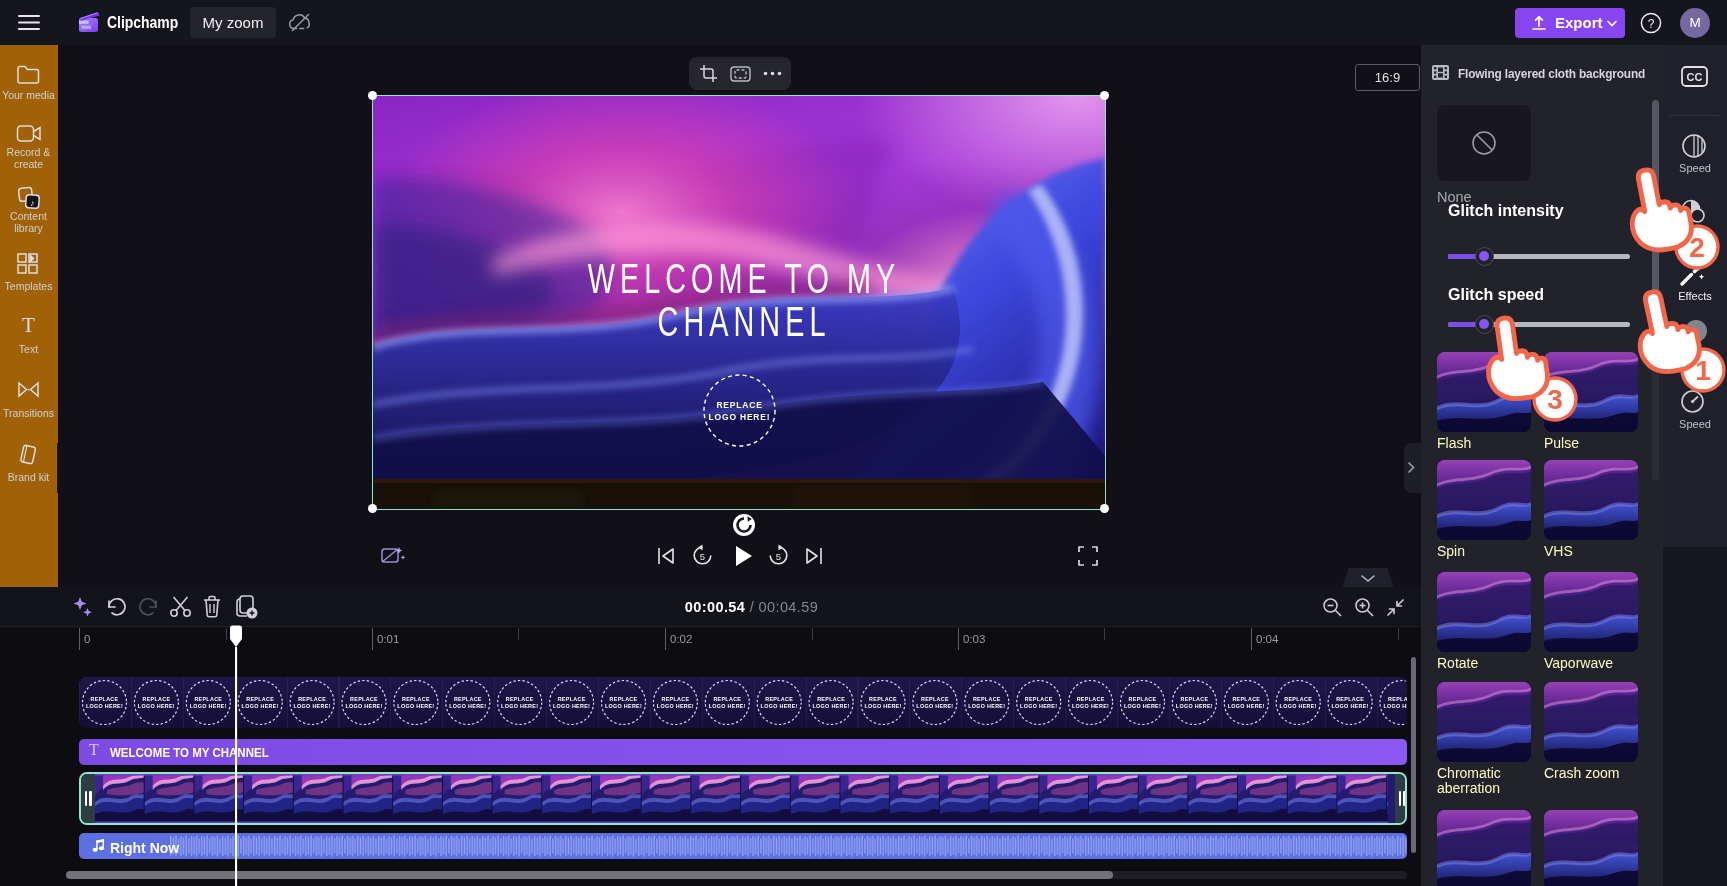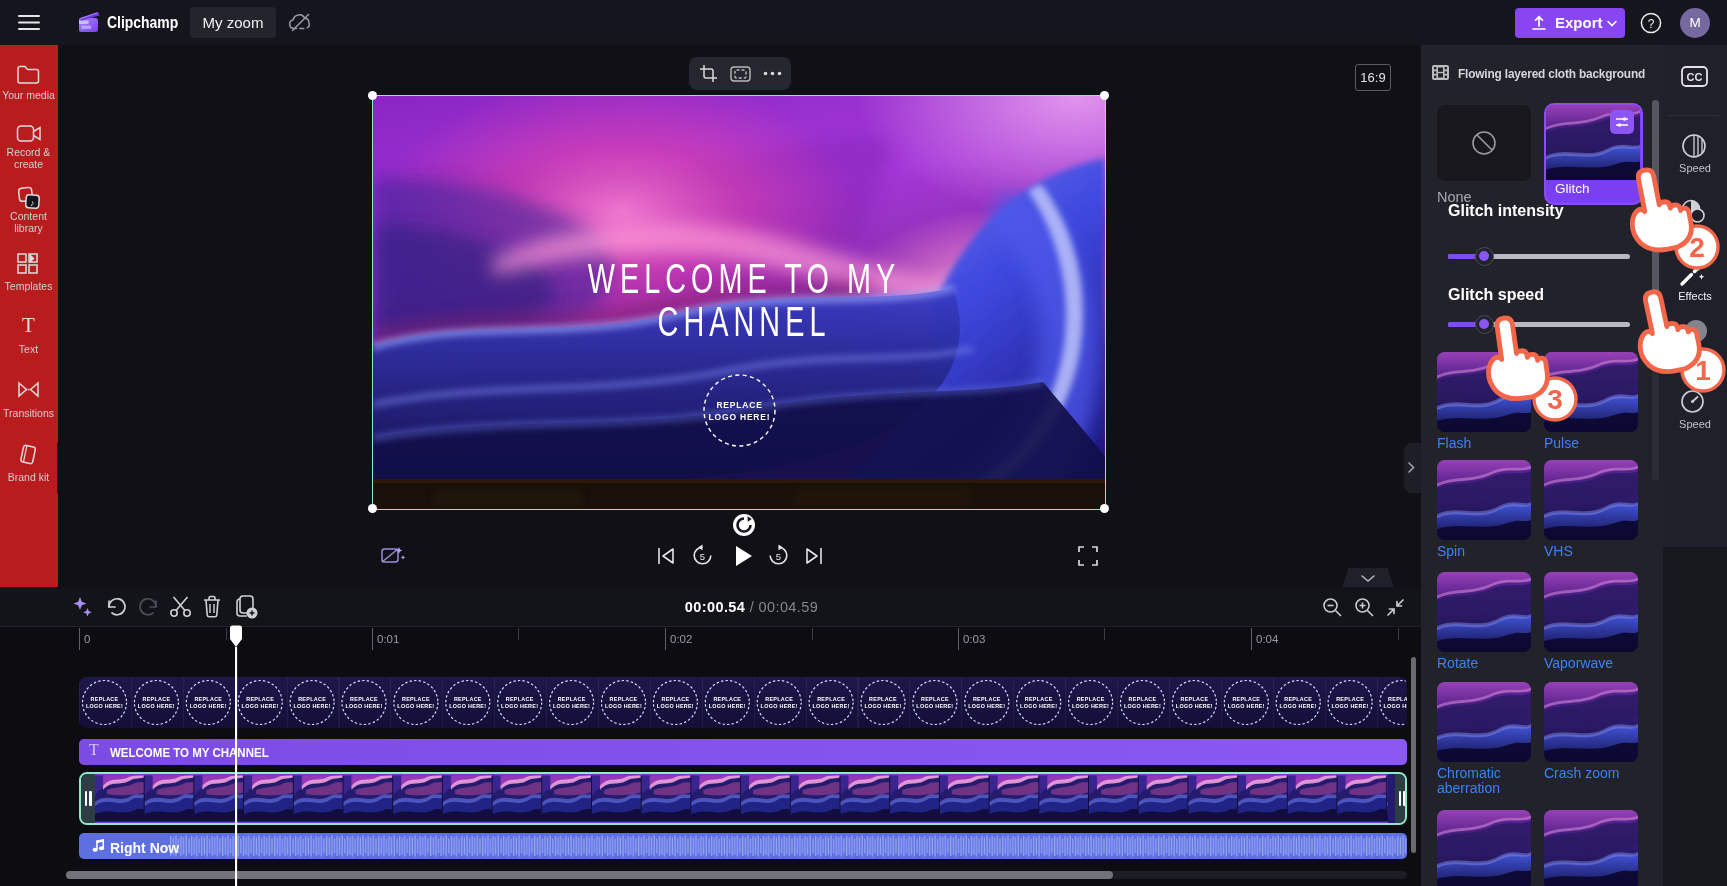--- a/index.html
+++ b/index.html
@@ -5,34 +5,34 @@
 html,body{width:1727px;height:886px;overflow:hidden;background:#0c0c11;font-family:"Liberation Sans",sans-serif;-webkit-font-smoothing:antialiased}
 .abs{position:absolute}
 #page{position:relative;width:1727px;height:886px;overflow:hidden}
 
 #topbar{position:absolute;left:0;top:0;width:1727px;height:45px;background:#15151d}
 .mytab{position:absolute;left:190px;top:7px;width:86px;height:31px;background:#24242d;border-radius:4px;color:#f0f0f3;font-size:15px;line-height:31px;text-align:center}
 .brand{position:absolute;left:107px;top:0;height:45px;line-height:45px;color:#fff;font-size:17px;font-weight:700;transform:scaleX(.82);transform-origin:left center}
 .exportbtn{position:absolute;left:1515px;top:8px;width:110px;height:30px;background:#8746f2;border-radius:4px;color:#fff}
 .exportbtn span{position:absolute;left:40px;top:0;line-height:30px;font-size:15px;font-weight:700}
 
-#sidebar{position:absolute;left:0;top:45px;width:75px;height:542px;background:#b91c1c;border-right:1px solid #23232b}
+#sidebar{position:absolute;left:0;top:45px;width:75px;height:542px;background:#a16207;border-right:1px solid #23232b}
 .sblab{position:absolute;width:57px;text-align:center;color:#cfcfd5;font-size:10.5px;left:0}
 
 #preview{position:absolute;left:58px;top:45px;width:1363px;height:542px;background:#101016}
 .ptool{position:absolute;left:689px;top:57px;width:102px;height:33px;background:#26262e;border-radius:8px}
-.ratio{position:absolute;left:1355px;top:64px;width:36px;height:27px;border:1px solid #5a5a62;border-radius:3px;color:#e2e2e6;font-size:13px;line-height:25px;text-align:center}
+.ratio{position:absolute;left:1355px;top:64px;width:65px;height:27px;border:1px solid #5a5a62;border-radius:3px;color:#e2e2e6;font-size:13px;line-height:25px;text-align:center}
 #frame{position:absolute;left:373px;top:96px;width:732px;height:413px;outline:1.6px solid #8fe9c9;overflow:hidden}
 .hdl{position:absolute;width:9px;height:9px;border-radius:50%;background:#fff;z-index:6}
 .vtitle{position:absolute;left:5px;width:732px;text-align:center;color:#fff;font-weight:400;letter-spacing:7px;transform:scale(.72,1.06);transform-origin:center}
 .collapse{position:absolute;left:1342px;top:568px;width:52px;height:19px;background:#20202a;clip-path:polygon(13% 0,87% 0,100% 100%,0 100%);border-radius:4px 4px 0 0}
 
 #rpanel{position:absolute;left:1421px;top:45px;width:242px;height:841px;background:#22222b;overflow:hidden}
 .thumb{position:absolute;width:94px;height:80px;border-radius:8px;overflow:hidden;background:#201a40}
-.glab{position:absolute;color:#3b82f6;font-size:14px;line-height:15px}
+.glab{position:absolute;color:#fef9c3;font-size:14px;line-height:15px}
 .slider .tr{position:absolute;left:0;top:0;width:182px;height:5px;border-radius:3px;background:#b7b8c0}
 .slider .fl{position:absolute;left:0;top:0;width:37px;height:5px;border-radius:3px;background:#7a4fe8}
 .slider .th{position:absolute;left:27px;top:-7px;width:19px;height:19px;border-radius:50%;background:#22222b;border:1.5px solid #4a4a55}
 .slider .th i{position:absolute;left:2.7px;top:2.7px;width:10.6px;height:10.6px;border-radius:50%;background:#8a55f5;display:block}
 .slbl{position:absolute;left:1448px;color:#fff;font-size:16px;font-weight:700}
 
 #rail{position:absolute;left:1663px;top:45px;width:64px;height:841px;background:#17171e}
 #rail .top{position:absolute;left:0;top:0;width:64px;height:502px;background:#20202a}
 .rlab{position:absolute;width:64px;text-align:center;color:#c2c2c8;font-size:11px}
 
@@ -312,32 +312,20 @@
         <rect x="6" y="8.2" width="5" height="4.3"></rect>
       </g>
     </svg>
 <div class="abs" style="left:1458px;top:66px;color:#d6d6db;font-size:13.5px;font-weight:700;letter-spacing:-.2px;transform:scaleX(.88);transform-origin:left top">Flowing layered cloth background</div>
 <div class="abs" style="left:1437px;top:105px;width:94px;height:76px;background:#17171d;border-radius:8px"></div>
 <svg class="abs" style="left:1470px;top:129px" width="28" height="28" viewBox="0 0 28 28" fill="none" stroke="#9a9aa2" stroke-width="1.6">
       <circle cx="14" cy="14" r="11"></circle>
       <path d="M7,6 L22,21"></path>
     </svg>
 <div class="abs" style="left:1437px;top:189px;color:#a8a8b0;font-size:14.5px">None</div>
-<div class="abs" style="left:1544px;top:103px;width:99px;height:102px;border:2.5px solid #8a4df2;border-radius:10px;background:#7a3ff0;overflow:hidden">
- <svg class="abs" style="left:0;top:0" width="94" height="75" viewBox="0 0 100 80" preserveAspectRatio="none">
-        <use href="#cloth"></use>
-      </svg>
- <div class="abs" style="left:9px;top:76px;color:#fff;font-size:13.5px">Glitch</div>
- <div class="abs" style="left:64px;top:5px;width:24px;height:24px;background:#8d55f2;border-radius:5px"></div>
- <svg class="abs" style="left:68px;top:9px" width="16" height="16" viewBox="0 0 16 16" stroke="#fff" stroke-width="1.4" fill="#fff">
-        <path d="M2,5 h12 M2,11 h12"></path>
-        <circle cx="10.5" cy="5" r="1.8" stroke="none"></circle>
-        <circle cx="5.5" cy="11" r="1.8" stroke="none"></circle>
-      </svg>
-</div>
 <div class="slbl" style="top:202px">Glitch intensity</div>
 <div class="slider abs" style="left:1448px;top:254px;width:182px;height:5px">
       <div class="tr"></div>
       <div class="fl"></div>
       <div class="th">
         <i></i>
       </div>
     </div>
 <div class="slbl" style="top:286px">Glitch speed</div>
 <div class="slider abs" style="left:1448px;top:322px;width:182px;height:5px">

